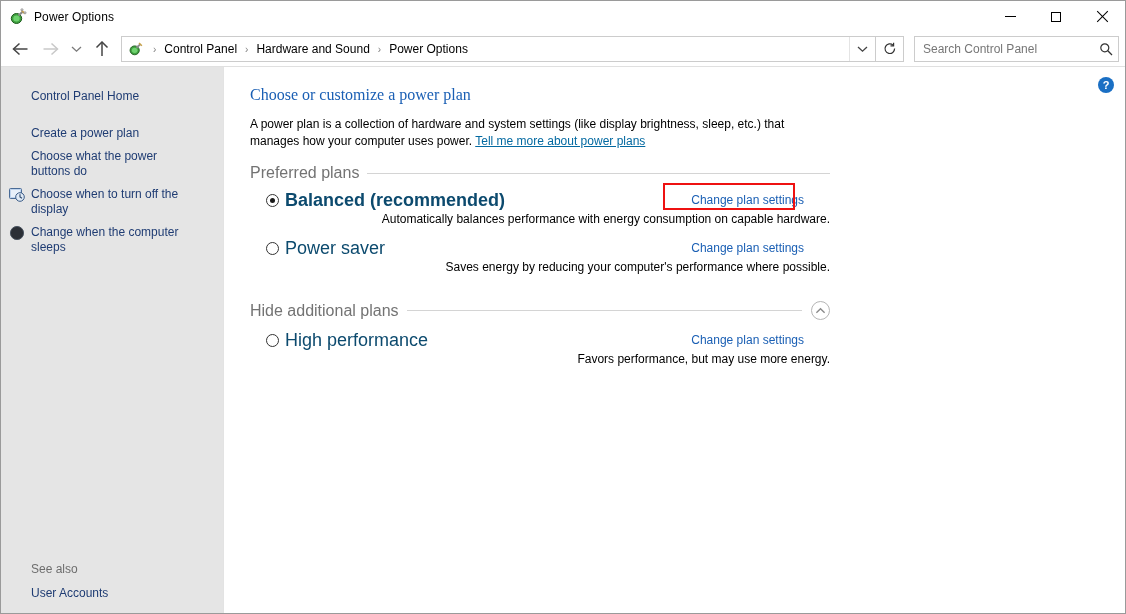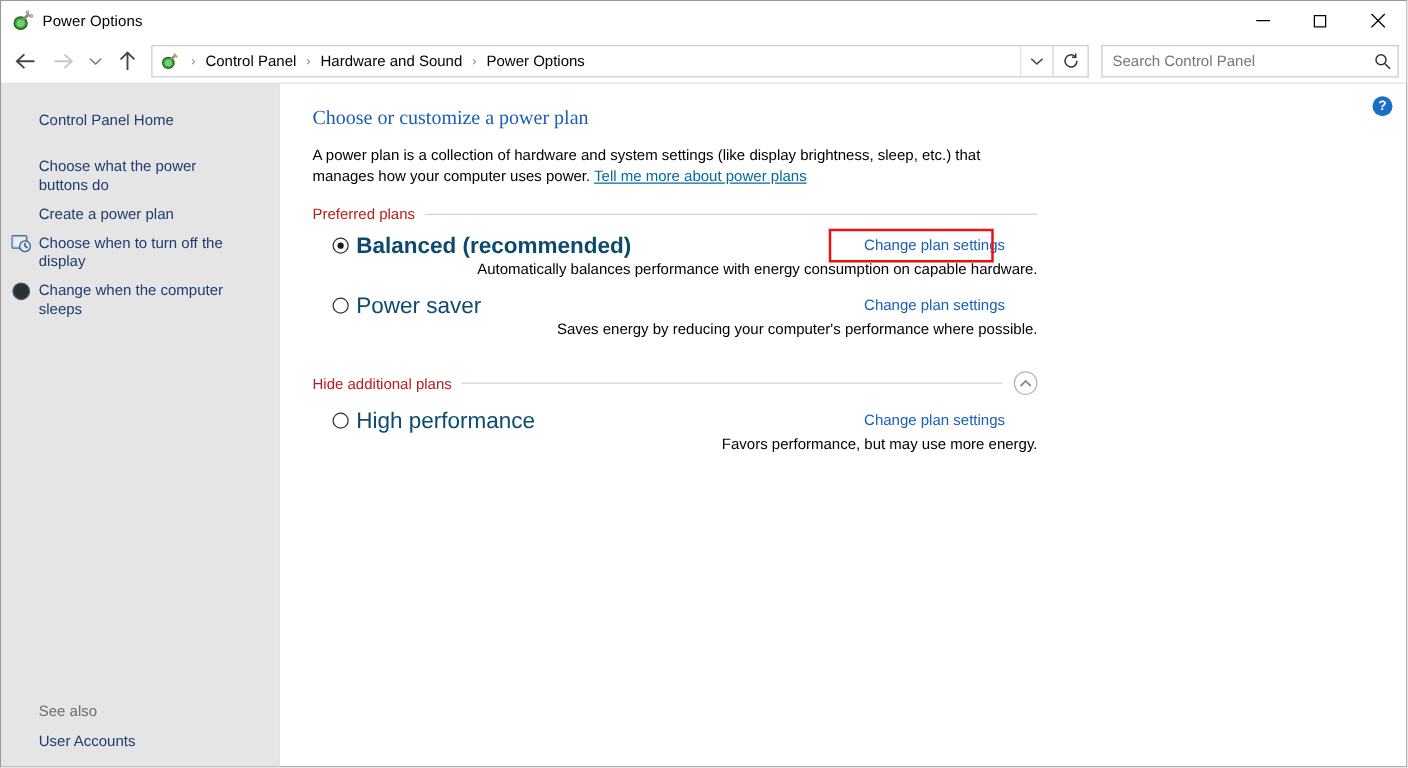--- a/index.html
+++ b/index.html
@@ -135,21 +135,21 @@
     width: 28px; height: 26px;
     display: flex; align-items: center; justify-content: center;
     color: #333; font-size: 13px;
     border: 1px solid #cccccc;
     border-left: none;
     background: #fff;
     flex: 0 0 auto;
     cursor: default;
   }
   .searchbox {
-    width: 238px;
+    width: 205px;
     height: 26px;
     border: 1px solid #cccccc;
     margin-left: 10px;
     display: flex; align-items: center;
     background: #ffffff;
     flex: 0 0 auto;
   }
   .searchbox input {
     border: none; outline: none;
     flex: 1 1 auto;
@@ -248,22 +248,22 @@
   
   .section-head {
     display: flex;
     align-items: center;
     margin-top: 8px;
     margin-bottom: 11px;
     max-width: 580px;
     position: relative;
   }
   .section-label {
-    font-size: 12px;
-    color: #b91c1c;
+    font-size: 16px;
+    color: #737373;
     padding-right: 8px;
     white-space: nowrap;
   }
   .section-rule {
     flex: 1 1 auto;
     height: 1px;
     background: #d4d4d4;
   }
   .collapse-btn {
     width: 19px; height: 19px;
@@ -455,25 +455,25 @@
   </div>
 
   <div class="body-area">
 
     <div class="sidebar">
       <div class="side-link home">
         <span>Control Panel Home</span>
       </div>
 
       <div class="side-link">
+        <span>Create a power plan</span>
+      </div>
+
+      <div class="side-link">
         <span>Choose what the power buttons do</span>
-      </div>
-
-      <div class="side-link">
-        <span>Create a power plan</span>
       </div>
 
       <div class="side-link">
         <span class="side-icon">
           <svg width="16" height="16" viewBox="0 0 16 16">
             <rect x="0.5" y="1.5" width="12" height="10" rx="1" fill="#bfd4ee" stroke="#4a6b96" stroke-width="1"></rect>
             <rect x="2" y="3" width="9" height="7" fill="#e8f0fa"></rect>
             <circle cx="11" cy="10" r="4.3" fill="#dfe9f5" stroke="#3b5c87" stroke-width="1"></circle>
             <path d="M11 7.3 V10 L13 11.3" stroke="#2b4668" stroke-width="1.1" fill="none"></path>
           </svg>

